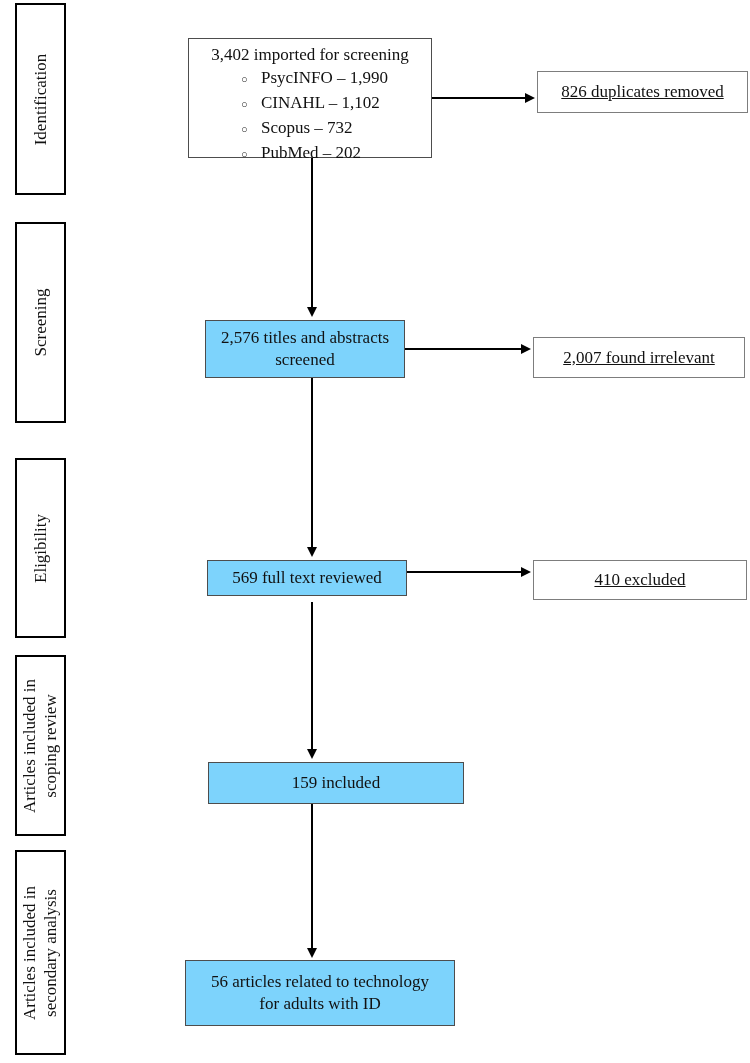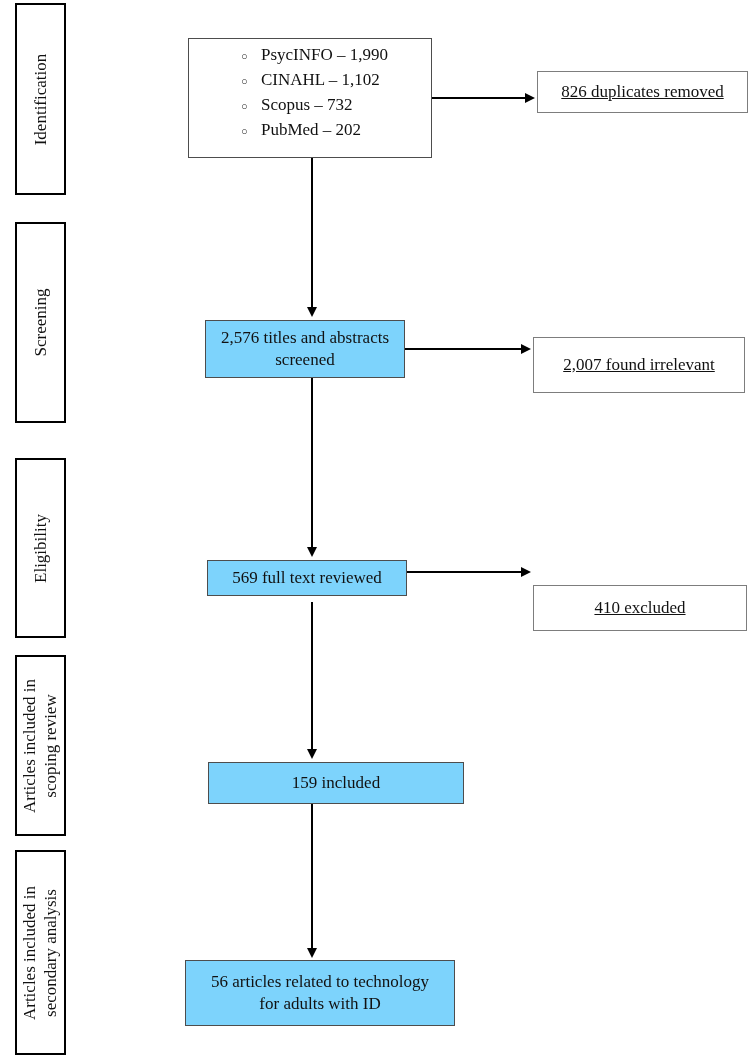--- a/index.html
+++ b/index.html
@@ -134,20 +134,21 @@
   <div class="stage" style="top:655px; height:181px;">
     <span class="stage-text">Articles included in
 scoping review</span>
   </div>
   <div class="stage" style="top:850px; height:205px;">
     <span class="stage-text">Articles included in
 secondary analysis</span>
   </div>
 
   <div class="imported-box">
+    <div class="imported-title">3,402 imported for screening</div>
     <div class="src-item">
       <span class="src-bullet">○</span>
       <span>PsycINFO – 1,990</span>
     </div>
     <div class="src-item">
       <span class="src-bullet">○</span>
       <span>CINAHL – 1,102</span>
     </div>
     <div class="src-item">
       <span class="src-bullet">○</span>
@@ -163,22 +164,22 @@
 screened</div>
 
   <div class="flow-box" style="left:207px; top:560px; width:200px; height:36px;">569 full text reviewed</div>
 
   <div class="flow-box" style="left:208px; top:762px; width:256px; height:42px;">159 included</div>
 
   <div class="flow-box" style="left:185px; top:960px; width:270px; height:66px;">56 articles related to technology
 for adults with ID</div>
 
   <div class="excl-box" style="left:537px; top:71px; width:211px; height:42px;">826 duplicates removed</div>
-  <div class="excl-box" style="left:533px; top:337px; width:212px; height:56px;">2,007 found irrelevant</div>
-  <div class="excl-box" style="left:533px; top:585px; width:214px; height:46px;">410 excluded</div>
+  <div class="excl-box" style="left:533px; top:337px; width:212px; height:41px;">2,007 found irrelevant</div>
+  <div class="excl-box" style="left:533px; top:560px; width:214px; height:40px;">410 excluded</div>
 
   <div class="arrow-v" style="left:311px; top:158px; height:150px;"></div>
   <div class="arrow-v" style="left:311px; top:378px; height:170px;"></div>
   <div class="arrow-v" style="left:311px; top:602px; height:148px;"></div>
   <div class="arrow-v" style="left:311px; top:804px; height:145px;"></div>
 
   <div class="arrow-h" style="left:432px; top:97px; width:94px;"></div>
   <div class="arrow-h" style="left:405px; top:348px; width:117px;"></div>
   <div class="arrow-h" style="left:407px; top:571px; width:115px;"></div>
 

